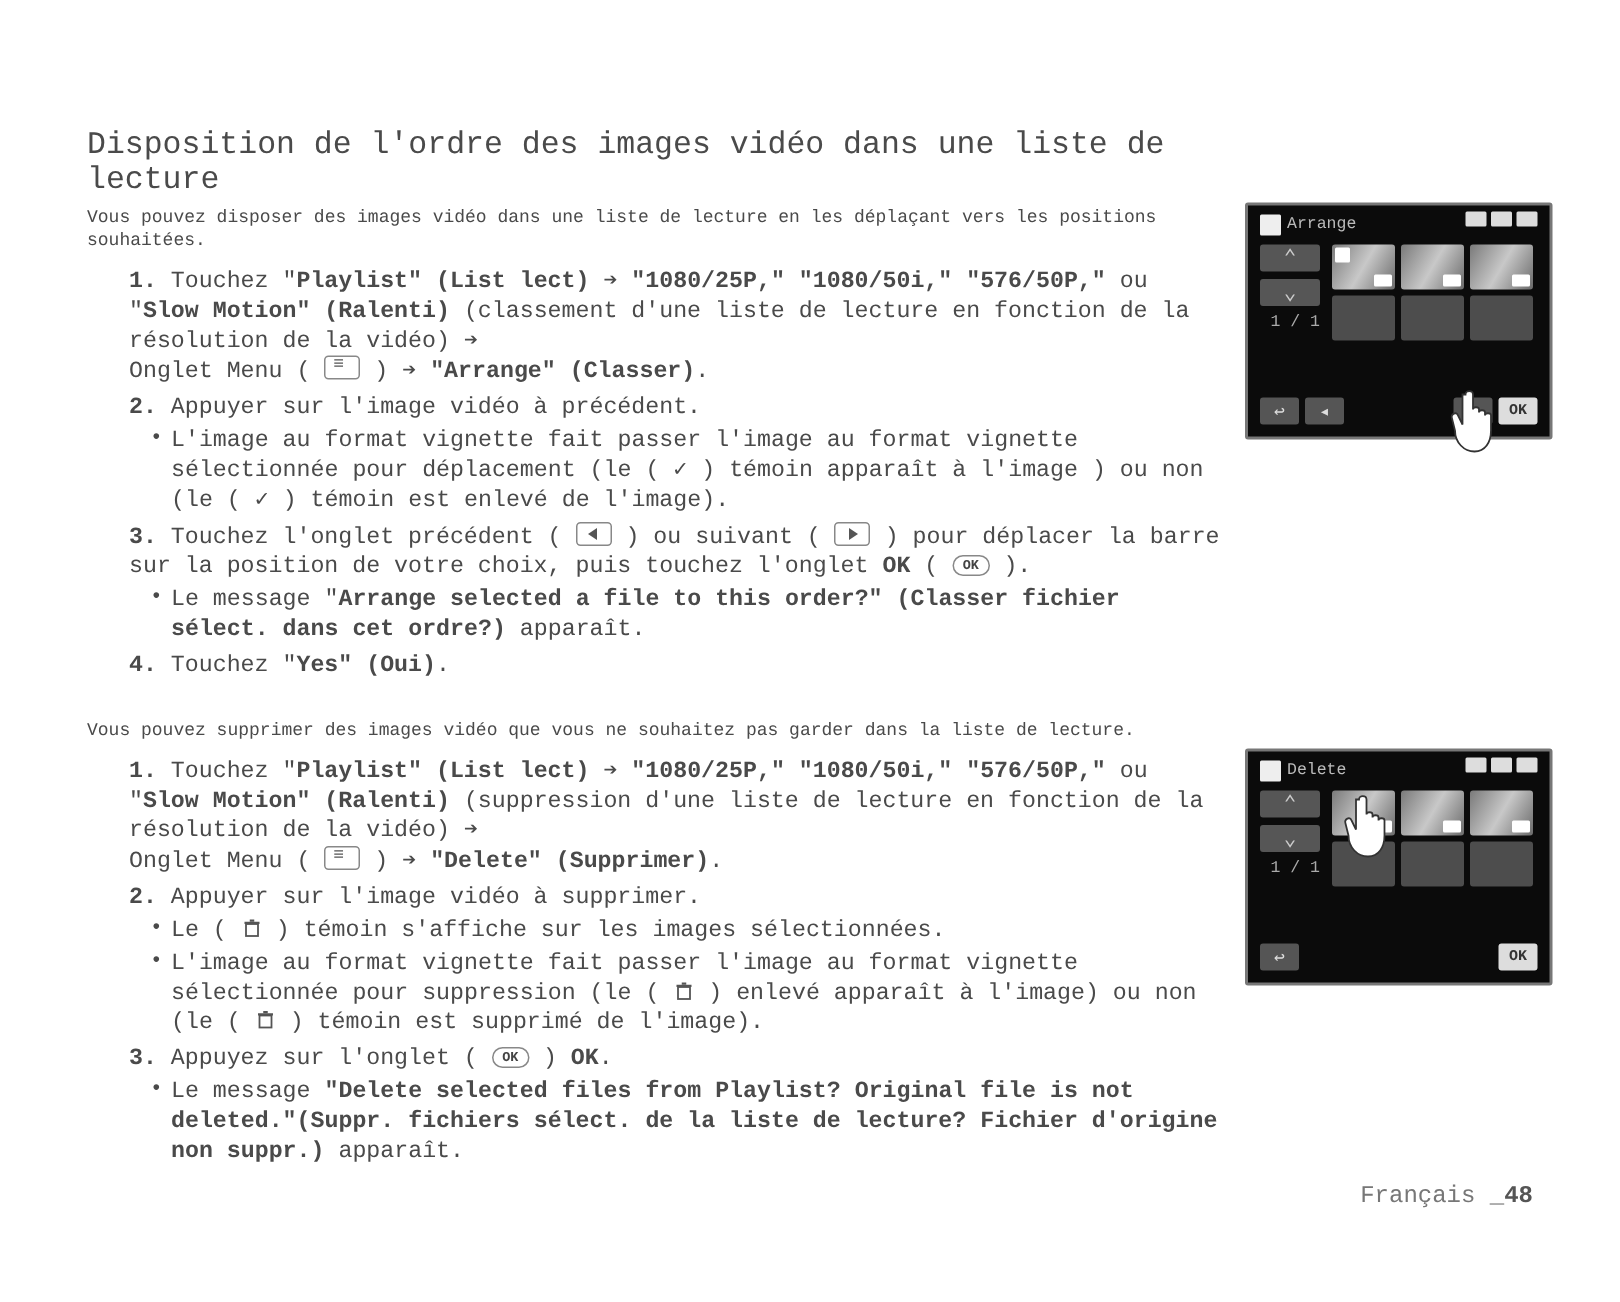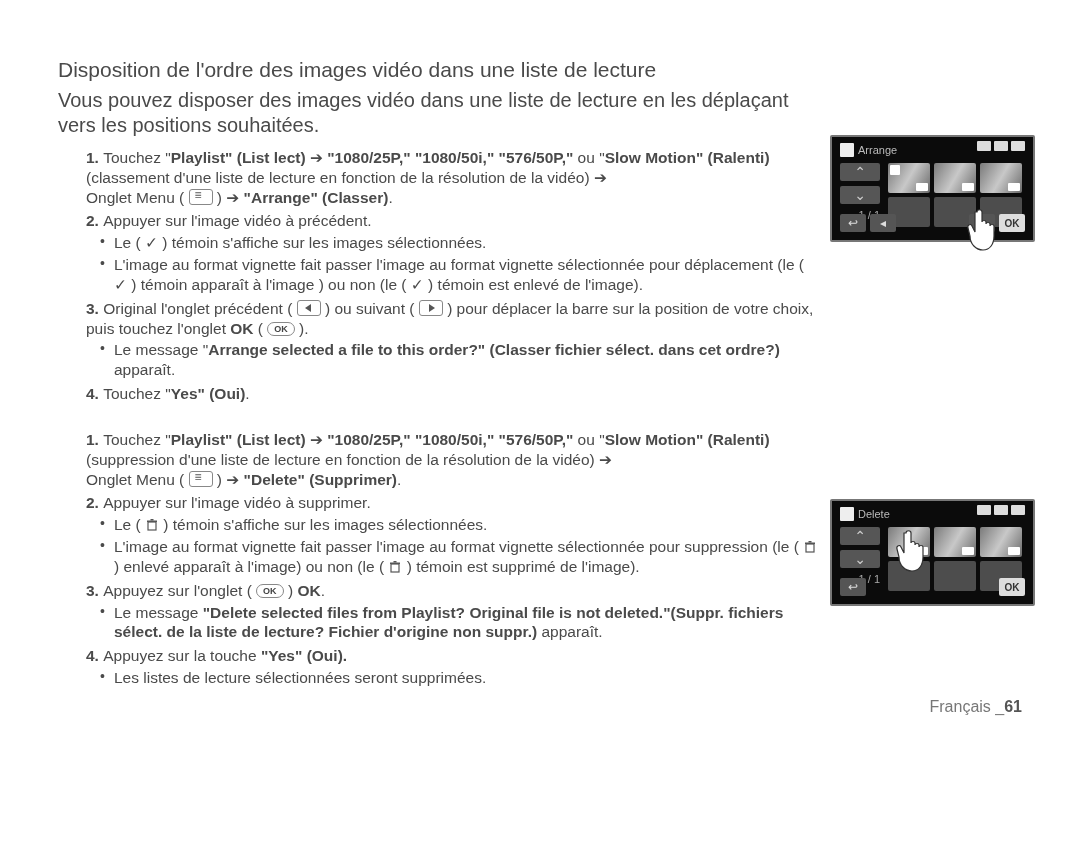--- a/index.html
+++ b/index.html
@@ -1,31 +1,31 @@
 <!DOCTYPE html>
 <html><head>
 <meta charset="utf-8">
 <style>
   html,body{margin:0;padding:0;background:#fff;color:#4a4a4a;font-family:Arial,Helvetica,sans-serif;width:1080px;}
-  .page{position:relative;padding:58px 58px 20px 58px;box-sizing:border-box;width:1080px;}
+  .page{position:relative;padding:86px 58px 20px 58px;box-sizing:border-box;width:1080px;font-family:Liberation Mono, monospace;}
   .col-left{width:760px;}
   h2{font-size:21px;font-weight:400;color:#4a4a4a;margin:0 0 6px 0;}
-  p.lead{font-size:20px;margin:0 0 10px 0;line-height:1.25;}
+  p.lead{font-size:12px;margin:0 0 10px 0;line-height:1.25;}
   ol.steps{margin:0 0 26px 0;padding-left:28px;font-size:15.5px;line-height:1.28;}
   ol.steps>li{margin-bottom:4px;}
   ol.steps>li>.num{font-weight:700;}
   ul.sub{list-style:none;padding-left:14px;margin:2px 0 4px 0;}
   ul.sub>li{position:relative;padding-left:14px;margin-bottom:2px;}
   ul.sub>li:before{content:"•";position:absolute;left:0;top:0;font-size:14px;}
   .b{font-weight:700;}
   .arrow{font-weight:400;}
   .footer{position:absolute;right:58px;bottom:18px;font-size:16px;color:#777;}
   .footer .pn{font-weight:700;color:#555;}
   
-  .device{position:absolute;width:205px;height:107px;background:#0b0b0b;border:2px solid #777;border-radius:2px;color:#ddd;font-size:11px;box-sizing:border-box;}
+  .device{position:absolute;width:205px;height:158px;background:#0b0b0b;border:2px solid #777;border-radius:2px;color:#ddd;font-size:11px;box-sizing:border-box;}
   .device .title{position:absolute;top:6px;left:8px;display:flex;align-items:center;gap:4px;}
   .device .ticon{width:14px;height:14px;background:#eee;border-radius:1px;}
   .device .tlabel{color:#bbb;}
   .device .topright{position:absolute;top:4px;right:8px;display:flex;gap:3px;}
   .device .topright span{width:14px;height:10px;background:#ddd;border-radius:1px;}
   .device .grid{position:absolute;top:26px;left:56px;display:grid;grid-template-columns:repeat(3,42px);grid-template-rows:repeat(2,30px);gap:4px;}
   .device .thumb{background:#4d4d4d;border-radius:2px;position:relative;}
   .device .thumb.img{background:linear-gradient(120deg,#7a7a7a 0%,#c8c8c8 50%,#6a6a6a 100%);}
   .device .thumb .hd{position:absolute;right:2px;bottom:2px;width:12px;height:8px;background:#fff;border-radius:1px;}
   .device .thumb .chk{position:absolute;left:2px;top:2px;width:10px;height:10px;background:#fff;border-radius:1px;}
@@ -59,35 +59,35 @@
     <p class="lead">Vous pouvez disposer des images vidéo dans une liste de lecture en les déplaçant vers les positions souhaitées.</p>
 
     <ol class="steps" style="list-style:none;padding-left:28px;">
       <li>
         <span class="num">1.&nbsp;</span><span>Touchez "</span><span class="b">Playlist" (List lect)</span><span class="arrow"> ➔ </span><span class="b">"1080/25P," "1080/50i," "576/50P,"</span><span> ou "</span><span class="b">Slow Motion" (Ralenti)</span><span> (classement d'une liste de lecture en fonction de la résolution de la vidéo) </span><span class="arrow"> ➔ </span><br>
         <span>Onglet Menu ( </span><span class="inline-pill menu"></span> )<span class="arrow"> ➔ </span><span class="b">"Arrange" (Classer)</span>.
       </li>
       <li>
         <span class="num">2.&nbsp;</span><span>Appuyer sur l'image vidéo à précédent.</span>
         <ul class="sub">
-          <li>Le ( ✓ ) témoin s'affiche sur les images sélectionnées.</li>
           <li>L'image au format vignette fait passer l'image au format vignette sélectionnée pour déplacement (le ( ✓ ) témoin apparaît à l'image ) ou non (le ( ✓ ) témoin est enlevé de l'image).</li>
         </ul>
       </li>
       <li>
-        <span class="num">3.&nbsp;</span><span>Original l'onglet précédent ( </span><span class="inline-pill tri-l"></span><span> ) ou suivant ( </span><span class="inline-pill tri-r"></span><span> ) pour déplacer la barre sur la position de votre choix, puis touchez l'onglet </span><span class="b">OK</span><span> ( </span><span class="inline-ok">OK</span><span> ).</span>
+        <span class="num">3.&nbsp;</span><span>Touchez l'onglet précédent ( </span><span class="inline-pill tri-l"></span><span> ) ou suivant ( </span><span class="inline-pill tri-r"></span><span> ) pour déplacer la barre sur la position de votre choix, puis touchez l'onglet </span><span class="b">OK</span><span> ( </span><span class="inline-ok">OK</span><span> ).</span>
         <ul class="sub">
           <li><span>Le message "</span><span class="b">Arrange selected a file to this order?" (Classer fichier sélect. dans cet ordre?)</span><span> apparaît.</span></li>
         </ul>
       </li>
       <li>
         <span class="num">4.&nbsp;</span><span>Touchez "</span><span class="b">Yes" (Oui)</span><span>.</span>
       </li>
     </ol>
 
+    <p class="lead" style="width:760px">Vous pouvez supprimer des images vidéo que vous ne souhaitez pas garder dans la liste de lecture.</p>
 
     <ol class="steps" style="list-style:none;padding-left:28px;">
       <li>
         <span class="num">1.&nbsp;</span><span>Touchez "</span><span class="b">Playlist" (List lect)</span><span class="arrow"> ➔ </span><span class="b">"1080/25P," "1080/50i," "576/50P,"</span><span> ou "</span><span class="b">Slow Motion" (Ralenti)</span><span> (suppression d'une liste de lecture en fonction de la résolution de la vidéo) </span><span class="arrow"> ➔ </span><br>
         <span>Onglet Menu ( </span><span class="inline-pill menu"></span> )<span class="arrow"> ➔ </span><span class="b">"Delete" (Supprimer)</span>.
       </li>
       <li>
         <span class="num">2.&nbsp;</span><span>Appuyer sur l'image vidéo à supprimer.</span>
         <ul class="sub">
           <li><span>Le ( </span><span class="inline-trash"><svg width="14" height="14" viewBox="0 0 14 14">
@@ -105,26 +105,20 @@
                   <rect x="5.5" y="1" width="3" height="1.5" fill="#555"></rect>
                 </svg></span><span> ) témoin est supprimé de l'image).</span></li>
         </ul>
       </li>
       <li>
         <span class="num">3.&nbsp;</span><span>Appuyez sur l'onglet ( </span><span class="inline-ok">OK</span><span> ) </span><span class="b">OK</span><span>.</span>
         <ul class="sub">
           <li><span>Le message </span><span class="b">"Delete selected files from Playlist? Original file is not deleted."(Suppr. fichiers sélect. de la liste de lecture? Fichier d'origine non suppr.)</span><span> apparaît.</span></li>
         </ul>
       </li>
-      <li>
-        <span class="num">4.&nbsp;</span><span>Appuyez sur la touche </span><span class="b">"Yes" (Oui).</span>
-        <ul class="sub">
-          <li>Les listes de lecture sélectionnées seront supprimées.</li>
-        </ul>
-      </li>
     </ol>
   </div>
 
   <div id="dev1" class="device">
     <div class="title">
         <div class="ticon"></div>
         <div class="tlabel">Arrange</div>
       </div>
     <div class="topright">
         <span></span>
@@ -206,15 +200,15 @@
       </div>
     </div>
     <div class="hand" style="right:auto;left:60px;bottom:auto;top:26px">
       <svg width="42" height="48" viewBox="0 0 42 48">
           <path d="M14 6c0-3 5-3 5 0v10c0-2 4-2 4 0v2c0-2 4-2 4 0v2c0-2 4-2 4 0v10c0 8-4 14-11 14S7 38 7 30l-2-8c-1-3 3-5 4-2l3 6V6z" fill="#fff" stroke="#333" stroke-width="1.2"></path>
         </svg>
     </div>
   </div>
 
   <div class="footer">
-    <span>Français _</span><span class="pn">61</span>
+    <span>Français _</span><span class="pn">48</span>
   </div>
 </div>
 
 </body></html>

